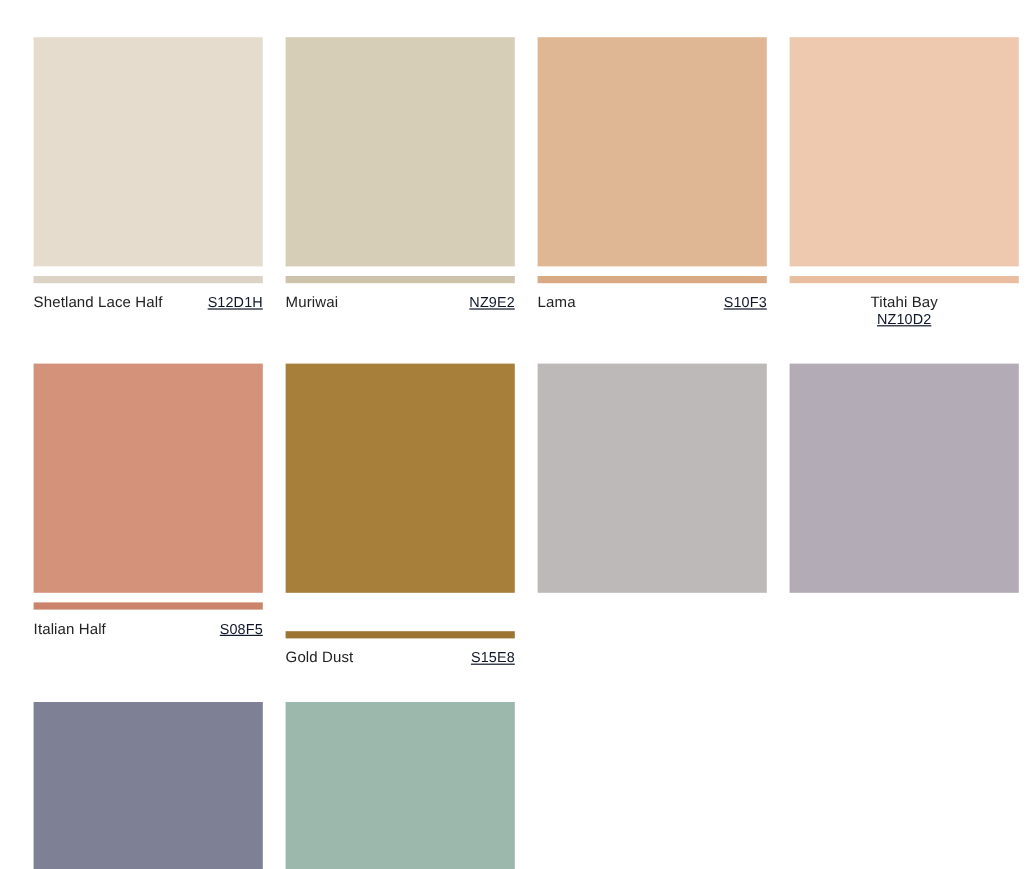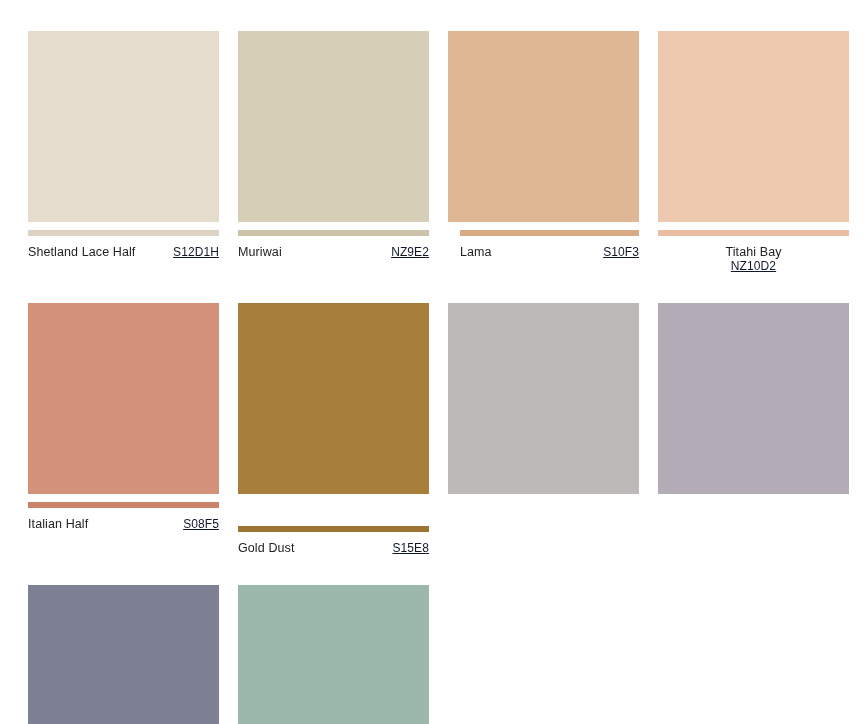--- a/index.html
+++ b/index.html
@@ -74,21 +74,21 @@
     </div>
     <div class="swatch-card">
       <div class="swatch-chip" style="background-color: rgb(215, 206, 184);"></div>
       <div class="swatch-meta" style="border-top-color: rgb(205, 195, 171); gap: 11px;">
         <span class="swatch-name">Muriwai</span>
         <span class="swatch-code">NZ9E2</span>
       </div>
     </div>
     <div class="swatch-card">
       <div class="swatch-chip" style="background-color: rgb(224, 183, 149);"></div>
-      <div class="swatch-meta" style="border-top-color: rgb(216, 171, 133); margin-left: 12px;">
+      <div class="swatch-meta" style="border-top-color: rgb(216, 171, 133);">
         <span class="swatch-name">Lama</span>
         <span class="swatch-code">S10F3</span>
       </div>
     </div>
     <div class="swatch-card">
       <div class="swatch-chip" style="background-color: rgb(239, 201, 175);"></div>
       <div class="swatch-meta" style="border-top-color: rgb(232, 189, 160); flex-direction: column;">
         <span class="swatch-name">Titahi Bay</span>
         <span class="swatch-code">NZ10D2</span>
       </div>

